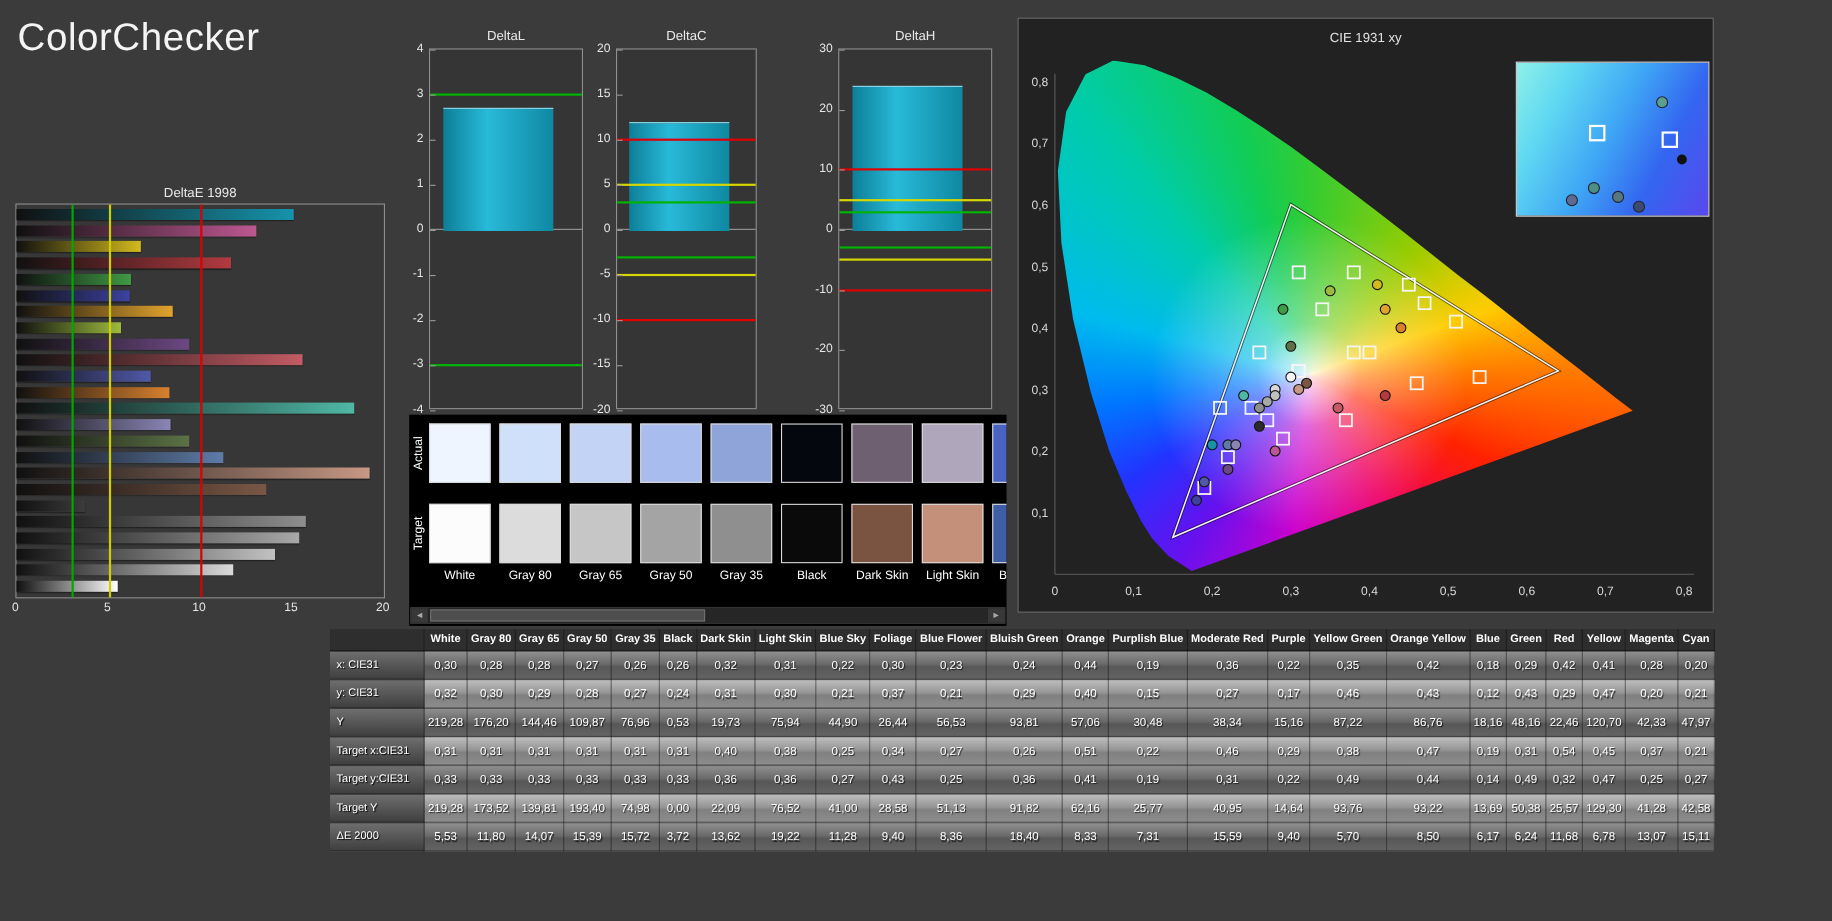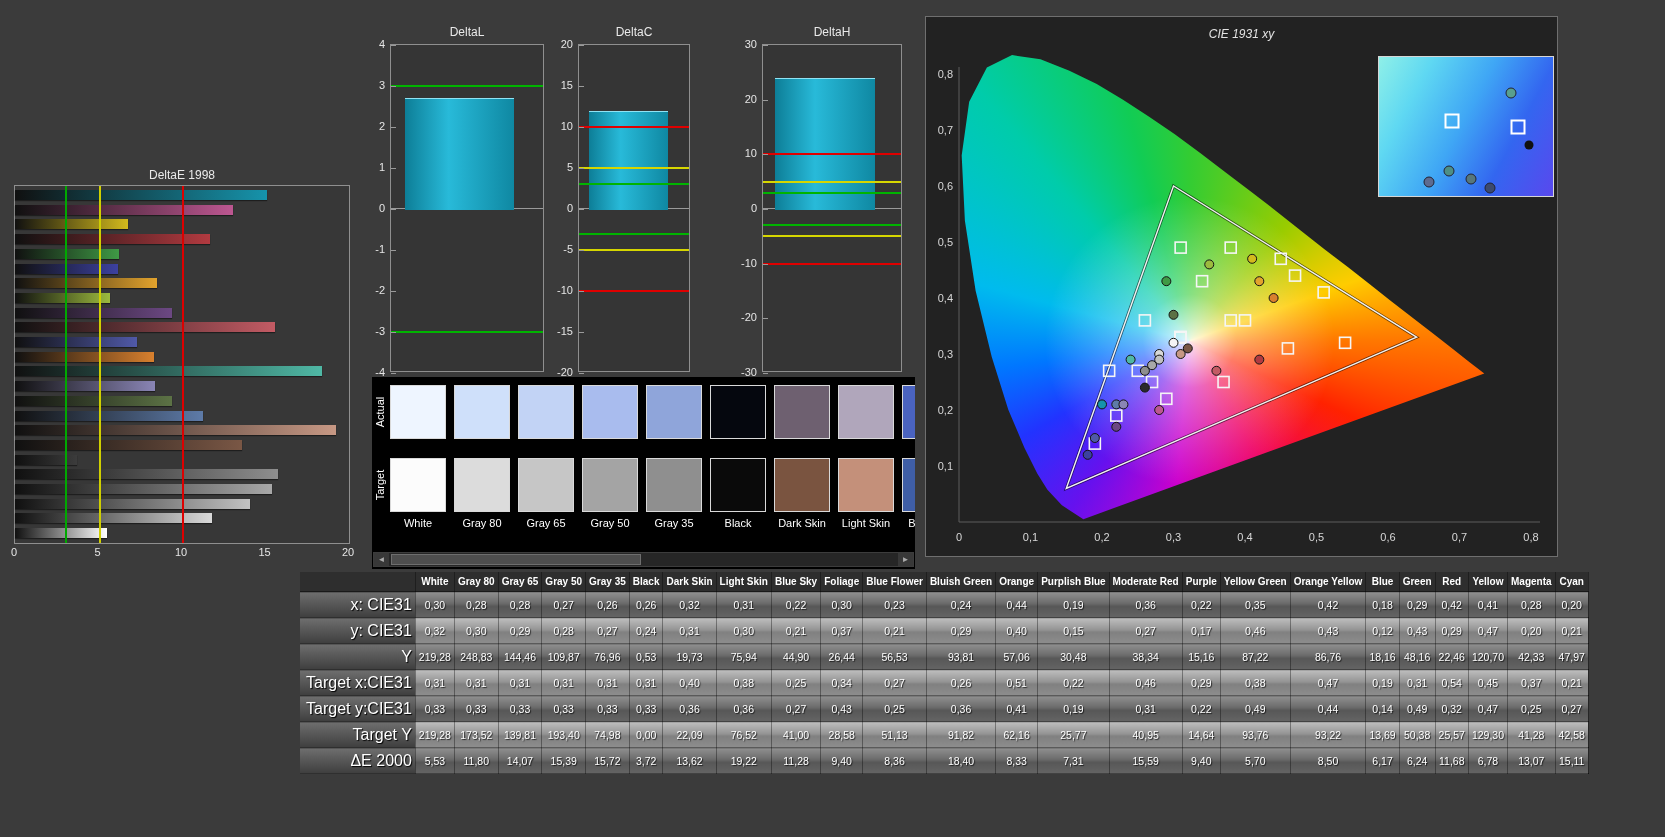--- a/index.html
+++ b/index.html
@@ -15,21 +15,21 @@
   .de-chart{position:absolute;left:14px;top:168px;width:336px;}
   .de-title{text-align:center;font-size:12px;color:#e9e9e9;margin-bottom:3px;}
   .de-plot{position:relative;width:334px;height:357px;border:1px solid #8f8f8f;background:#373737;}
   .de-bar{position:absolute;left:0;height:10px;box-shadow:0 1px 1px rgba(0,0,0,.45);}
   .de-ref{position:absolute;top:0;bottom:0;width:2px;}
   .de-xaxis{position:relative;height:16px;margin-top:2px;}
   .de-xaxis span{position:absolute;transform:translateX(-50%);font-size:11px;color:#e5e5e5;}
 
   
   .vchart{position:absolute;top:44px;height:328px;}
-  .vcL{left:390px;width:140px;padding-left:14px;} .vcC{left:578px;width:112px;} .vcH{left:762px;width:140px;}
+  .vcL{left:390px;width:140px;} .vcC{left:560px;width:112px;padding-left:16px;} .vcH{left:762px;width:140px;}
   .vtitle{position:absolute;top:-19px;left:0;right:0;text-align:center;font-size:12px;color:#e9e9e9;}
   .vplot{position:absolute;inset:0;border:1px solid #8f8f8f;background:#353535;}
   .vzero{position:absolute;left:0;right:0;top:50%;height:1px;background:#9a9a9a;}
   .vbar{position:absolute;left:9%;width:72%;background:linear-gradient(90deg,#0d7e97 0%,#28bad9 40%,#0f88a2 100%);border-top:1px solid #8fe3f4;}
   .vlimit{position:absolute;left:0;right:0;height:2px;}
   .vtick{position:absolute;left:-5px;transform:translate(-100%,-50%);font-size:11px;color:#e5e5e5;}
   .vtickmark{position:absolute;left:0;width:5px;height:1px;background:#9a9a9a;}
 
   
   .swatch-panel{position:absolute;left:372px;top:377px;width:543px;height:192px;background:#000;overflow:hidden;}
@@ -37,21 +37,21 @@
   .sw-lab{position:absolute;top:140px;width:56px;text-align:center;font-size:11px;color:#fff;white-space:nowrap;}
   .sw-rowlab{position:absolute;left:0;width:17px;height:54px;display:flex;align-items:center;justify-content:center;}
   .sw-rowlab span{transform:rotate(-90deg);font-size:11px;color:#fff;white-space:nowrap;}
   .sb{position:absolute;left:1px;right:1px;bottom:2px;height:15px;display:flex;background:#1e1e1e;border:1px solid #3c3c3c;box-sizing:border-box;}
   .sb-btn{flex:0 0 15px;height:100%;background:#383838;color:#aaa;font-size:8px;line-height:13px;text-align:center;}
   .sb-track{flex:1;position:relative;background:#262626;}
   .sb-thumb{position:absolute;left:2px;top:1px;bottom:1px;width:250px;background:#4e4e4e;border:1px solid #6e6e6e;box-sizing:border-box;}
 
   
   .cie{position:absolute;left:925px;top:16px;width:633px;height:541px;background:#222;border:1px solid #6f6f6f;box-sizing:border-box;}
-  .cie-title{position:absolute;top:10px;left:0;right:0;text-align:center;font-size:12px;color:#e2e2e2;font-style:italic;}
+  .cie-title{position:absolute;top:10px;left:0;right:0;text-align:center;font-size:12px;color:#e2e2e2;}
   .locus{position:absolute;left:33px;top:29px;width:536px;height:476px;
     background:
       radial-gradient(circle at 43% 62%, rgba(255,255,255,.9) 0%, rgba(255,255,255,.4) 11%, rgba(255,255,255,0) 34%),
       conic-gradient(from 0deg at 43% 62%,
         #33cc33 0deg,#99cc00 40deg,#ffcc00 70deg,#ff7700 90deg,#ff2200 115deg,#ee0066 150deg,
         #cc00cc 185deg,#6611ee 215deg,#2233ff 240deg,#0077ff 262deg,#00bbee 285deg,#00ccaa 320deg,#11cc55 345deg,#33cc33 360deg);
     clip-path:polygon(23.2% 99.4%,19.2% 96.5%,16.5% 93.2%,14.6% 89.8%,12.2% 84.4%,9.2% 76.4%,6.1% 65.3%,3.1% 51.4%,1.1% 36.7%,0.5% 23%,1.9% 11.7%,5.2% 4.5%,9.9% 1.9%,15.2% 2.8%,20.6% 5.2%,25.7% 8%,30.6% 11.3%,35.4% 14.8%,40.2% 18.5%,45% 22.5%,49.7% 26.5%,54.5% 30.6%,59.2% 34.7%,63.8% 38.8%,68.3% 42.8%,72.6% 46.5%,76.7% 50.1%,80.4% 53.4%,83.6% 56.2%,88.8% 60.7%,92.2% 63.7%,95.2% 66.4%,98% 68.8%);}
   .cie svg{position:absolute;inset:0;pointer-events:none;font-family:inherit;}
   .inset{position:absolute;left:452px;top:39px;width:176px;height:141px;border:1px solid #d6d6d6;box-sizing:border-box;
     background:linear-gradient(118deg,#8ff0e8 0%,#5fd8f2 22%,#3fa6f5 48%,#3366f0 72%,#5948ee 100%);}
@@ -63,31 +63,32 @@
 
   
   .cur{position:absolute;left:10px;top:584px;}
   .cur-title{font-size:26px;color:#f3f3f3;margin-bottom:14px;}
   .cur-line{font-size:21px;color:#f3f3f3;margin-bottom:17px;}
 
   
   #meas-table{position:absolute;left:300px;top:572px;border-collapse:collapse;}
   #meas-table th,#meas-table td{white-space:nowrap;padding:0 3px;border-right:1px solid rgba(0,0,0,.35);border-bottom:1px solid rgba(0,0,0,.45);}
   #meas-table thead th{height:19px;background:#2e2e2e;color:#fff;font-size:10px;font-weight:bold;text-align:center;}
-  #meas-table tbody th{width:76px;height:25px;text-align:right;padding-left:6px;font-size:16px;font-weight:normal;color:#fff;
+  #meas-table tbody th{width:76px;height:25px;text-align:left;padding-left:6px;font-size:10px;font-weight:normal;color:#fff;
     background:linear-gradient(180deg,#6e6e6e,#3e3e3e);text-shadow:1px 1px 1px #000;}
   #meas-table tbody td{height:25px;font-size:10.5px;text-align:center;color:#fff;text-shadow:1px 1px 1px rgba(0,0,0,.75);}
   tr.row-a td{background:linear-gradient(180deg,#8f8f8f 0%,#6a6a6a 45%,#575757 55%,#646464 100%);}
   tr.row-b td{background:linear-gradient(180deg,#bdbdbd 0%,#959595 45%,#808080 55%,#8d8d8d 100%);}
 </style>
 </head>
 <body>
 
 <div class="app">
 
+  <div class="hdr-title">ColorChecker</div>
 
   <div class="de-chart">
     <div class="de-title">DeltaE 1998</div>
     <div class="de-plot" id="de-plot">
         <div class="de-bar" style="top: 4px; width: 252.337px; background: linear-gradient(to right, rgb(16, 16, 16), rgb(22, 147, 171));"></div>
         <div class="de-bar" style="top: 18.7px; width: 218.269px; background: linear-gradient(to right, rgb(16, 16, 16), rgb(189, 87, 145));"></div>
         <div class="de-bar" style="top: 33.4px; width: 113.226px; background: linear-gradient(to right, rgb(16, 16, 16), rgb(211, 186, 29));"></div>
         <div class="de-bar" style="top: 48.1px; width: 195.056px; background: linear-gradient(to right, rgb(16, 16, 16), rgb(178, 58, 64));"></div>
         <div class="de-bar" style="top: 62.8px; width: 104.208px; background: linear-gradient(to right, rgb(16, 16, 16), rgb(63, 154, 69));"></div>
         <div class="de-bar" style="top: 77.5px; width: 103.039px; background: linear-gradient(to right, rgb(16, 16, 16), rgb(60, 65, 160));"></div>
@@ -419,21 +420,21 @@
           <td>0,12</td>
           <td>0,43</td>
           <td>0,29</td>
           <td>0,47</td>
           <td>0,20</td>
           <td>0,21</td>
         </tr>
         <tr class="row-a">
           <th>Y</th>
           <td>219,28</td>
-          <td>248,83</td>
+          <td>176,20</td>
           <td>144,46</td>
           <td>109,87</td>
           <td>76,96</td>
           <td>0,53</td>
           <td>19,73</td>
           <td>75,94</td>
           <td>44,90</td>
           <td>26,44</td>
           <td>56,53</td>
           <td>93,81</td>

